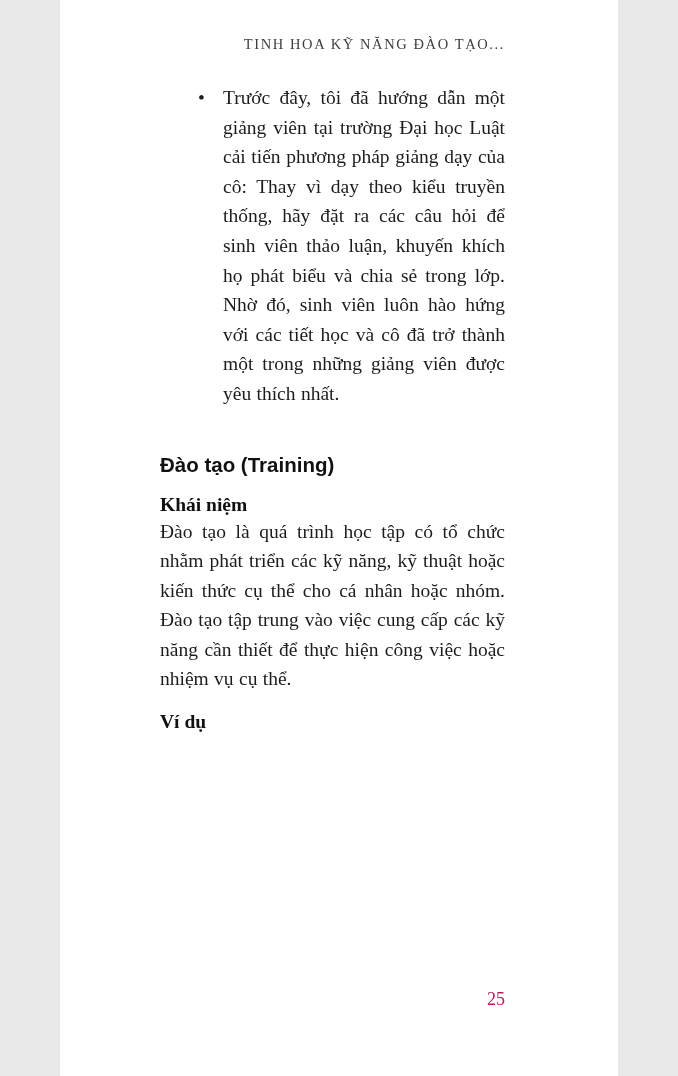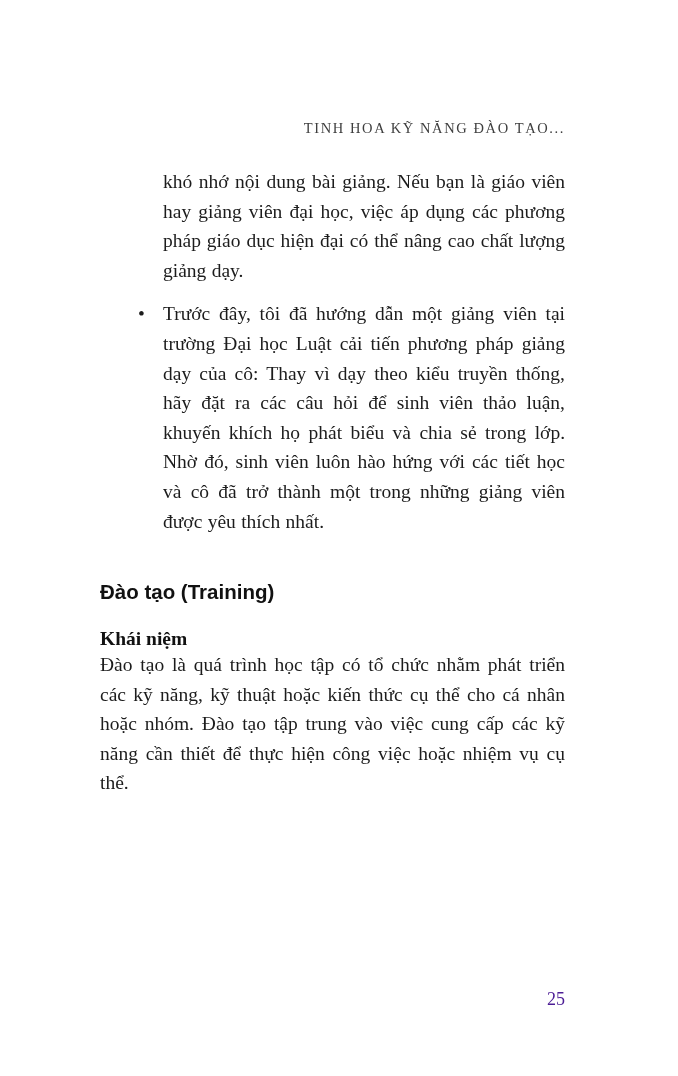--- a/index.html
+++ b/index.html
@@ -1,27 +1,27 @@
 <!DOCTYPE html>
 <html><head>
 <meta charset="utf-8">
 <style>
   html, body {
     margin: 0;
     padding: 0;
     background: #e9e9e9;
   }
   .page {
-    width: 678px;
+    width: 558px;
     height: 1076px;
     margin: 0 auto;
     background: #ffffff;
     position: relative;
     box-sizing: border-box;
-    padding: 120px 113px 0 100px;
+    padding: 36px 113px 0 100px;
     font-family: "Liberation Serif", serif;
     color: #1c1c1c;
     overflow: hidden;
   }
   .running-header {
     text-align: right;
     font-size: 14.5px;
     letter-spacing: 1.6px;
     color: #3e3e3e;
     margin: 0 0 30px 0;
@@ -58,55 +58,55 @@
     font-size: 20.5px;
     color: #111;
     margin: 44px 0 16px 0;
     line-height: 1.2;
   }
   .sub-heading {
     font-family: "Liberation Serif", serif;
     font-weight: 700;
     font-size: 19.5px;
     color: #111;
-    margin: 22px 0 0 0;
+    margin: 16px 0 0 0;
     line-height: 1.2;
   }
   .sub-heading + .para {
   }
   .page-number {
     position: absolute;
     right: 113px;
     bottom: 66px;
     font-size: 18px;
-    color: #4c1d95;
+    color: #be185d;
     font-family: "Liberation Serif", serif;
   }
 </style>
 </head>
 <body>
 
 <div class="page">
 
   <div class="running-header">TINH HOA KỸ NĂNG ĐÀO TẠO...</div>
 
   <div>
 
-    <p class="para continuation">khó nhớ nội dung bài giảng. Nếu bạn là giáo viên hay giảng viên đại học, việc áp dụng các phương pháp giáo dục hiện đại có thể nâng cao chất lượng giảng dạy.</p>
 
     <div class="bullet-item">
       <span class="bullet-marker">•</span>
       <p class="para">Trước đây, tôi đã hướng dẫn một giảng viên tại trường Đại học Luật cải tiến phương pháp giảng dạy của cô: Thay vì dạy theo kiểu truyền thống, hãy đặt ra các câu hỏi để sinh viên thảo luận, khuyến khích họ phát biểu và chia sẻ trong lớp. Nhờ đó, sinh viên luôn hào hứng với các tiết học và cô đã trở thành một trong những giảng viên được yêu thích nhất.</p>
     </div>
 
     <h2 class="section-heading">Đào tạo (Training)</h2>
 
     <h3 class="sub-heading">Khái niệm</h3>
 
     <p class="para">Đào tạo là quá trình học tập có tổ chức nhằm phát triển các kỹ năng, kỹ thuật hoặc kiến thức cụ thể cho cá nhân hoặc nhóm. Đào tạo tập trung vào việc cung cấp các kỹ năng cần thiết để thực hiện công việc hoặc nhiệm vụ cụ thể.</p>
 
+    <h3 class="sub-heading">Ví dụ</h3>
 
 
   </div>
 
   <div class="page-number">25</div>
 
 </div>
 
 </body></html>

